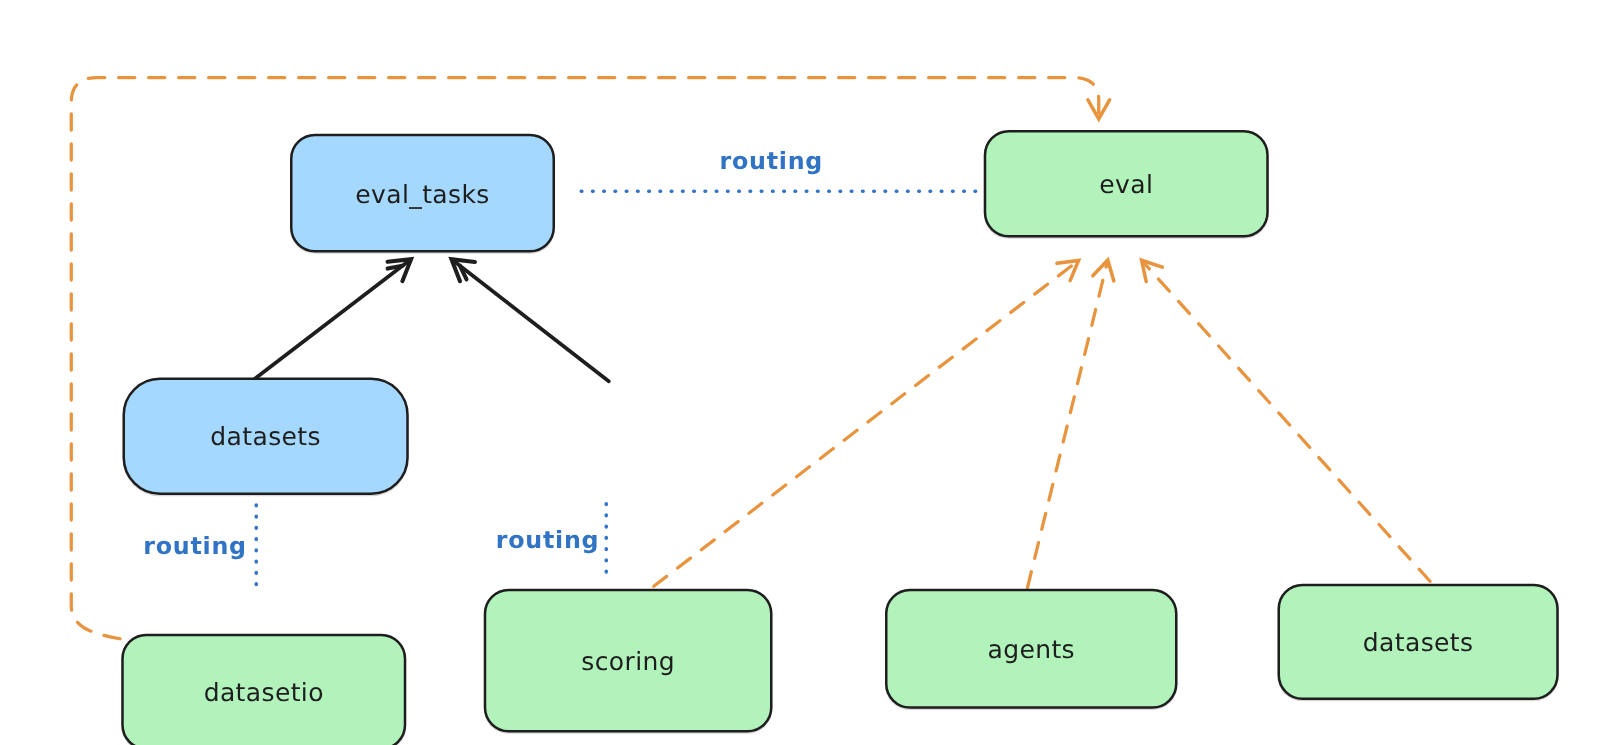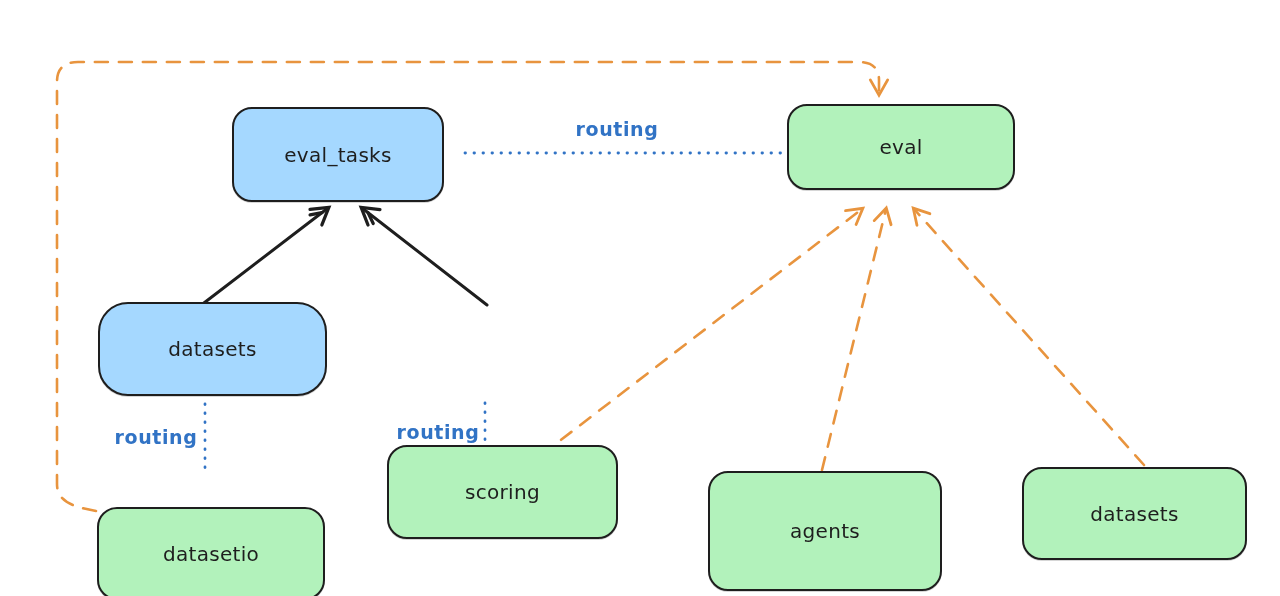--- a/index.html
+++ b/index.html
@@ -80,25 +80,25 @@
 
   <div class="node blue" style="left:98px;top:302px;width:229px;height:94px;border-radius:30px;">
     <span class="label">datasets</span>
   </div>
 
 
   <div class="node green" style="left:97px;top:475px;width:228px;height:93px;margin-top:32px;">
     <span class="label">datasetio</span>
   </div>
 
-  <div class="node green" style="left:387px;top:445px;width:231px;height:94px;">
+  <div class="node green" style="left:387px;top:471px;width:231px;height:115px;">
     <span class="label">scoring</span>
   </div>
 
-  <div class="node green" style="left:708px;top:471px;width:234px;height:120px;align-items:center;">
+  <div class="node green" style="left:708px;top:471px;width:234px;height:96px;align-items:center;">
     <span class="label">agents</span>
   </div>
 
   <div class="node green" style="left:1022px;top:467px;width:225px;height:93px;">
     <span class="label">datasets</span>
   </div>
 
   <div class="edge-label" style="left:617px;top:129px;">routing</div>
 
   <div class="edge-label" style="left:156px;top:437px;">routing</div>

